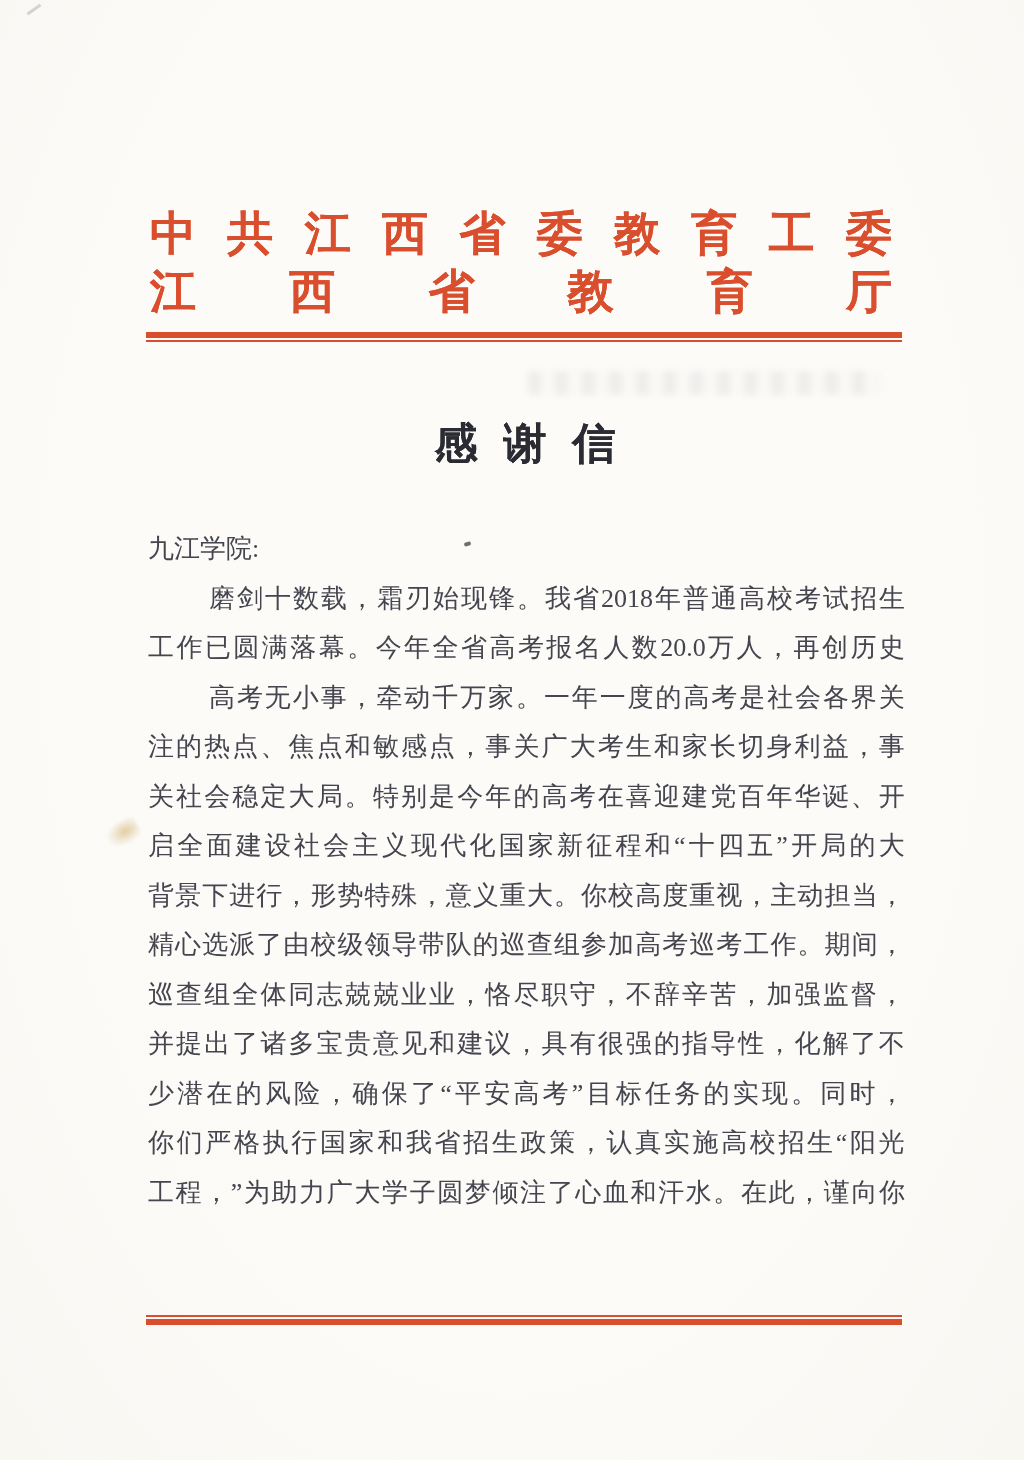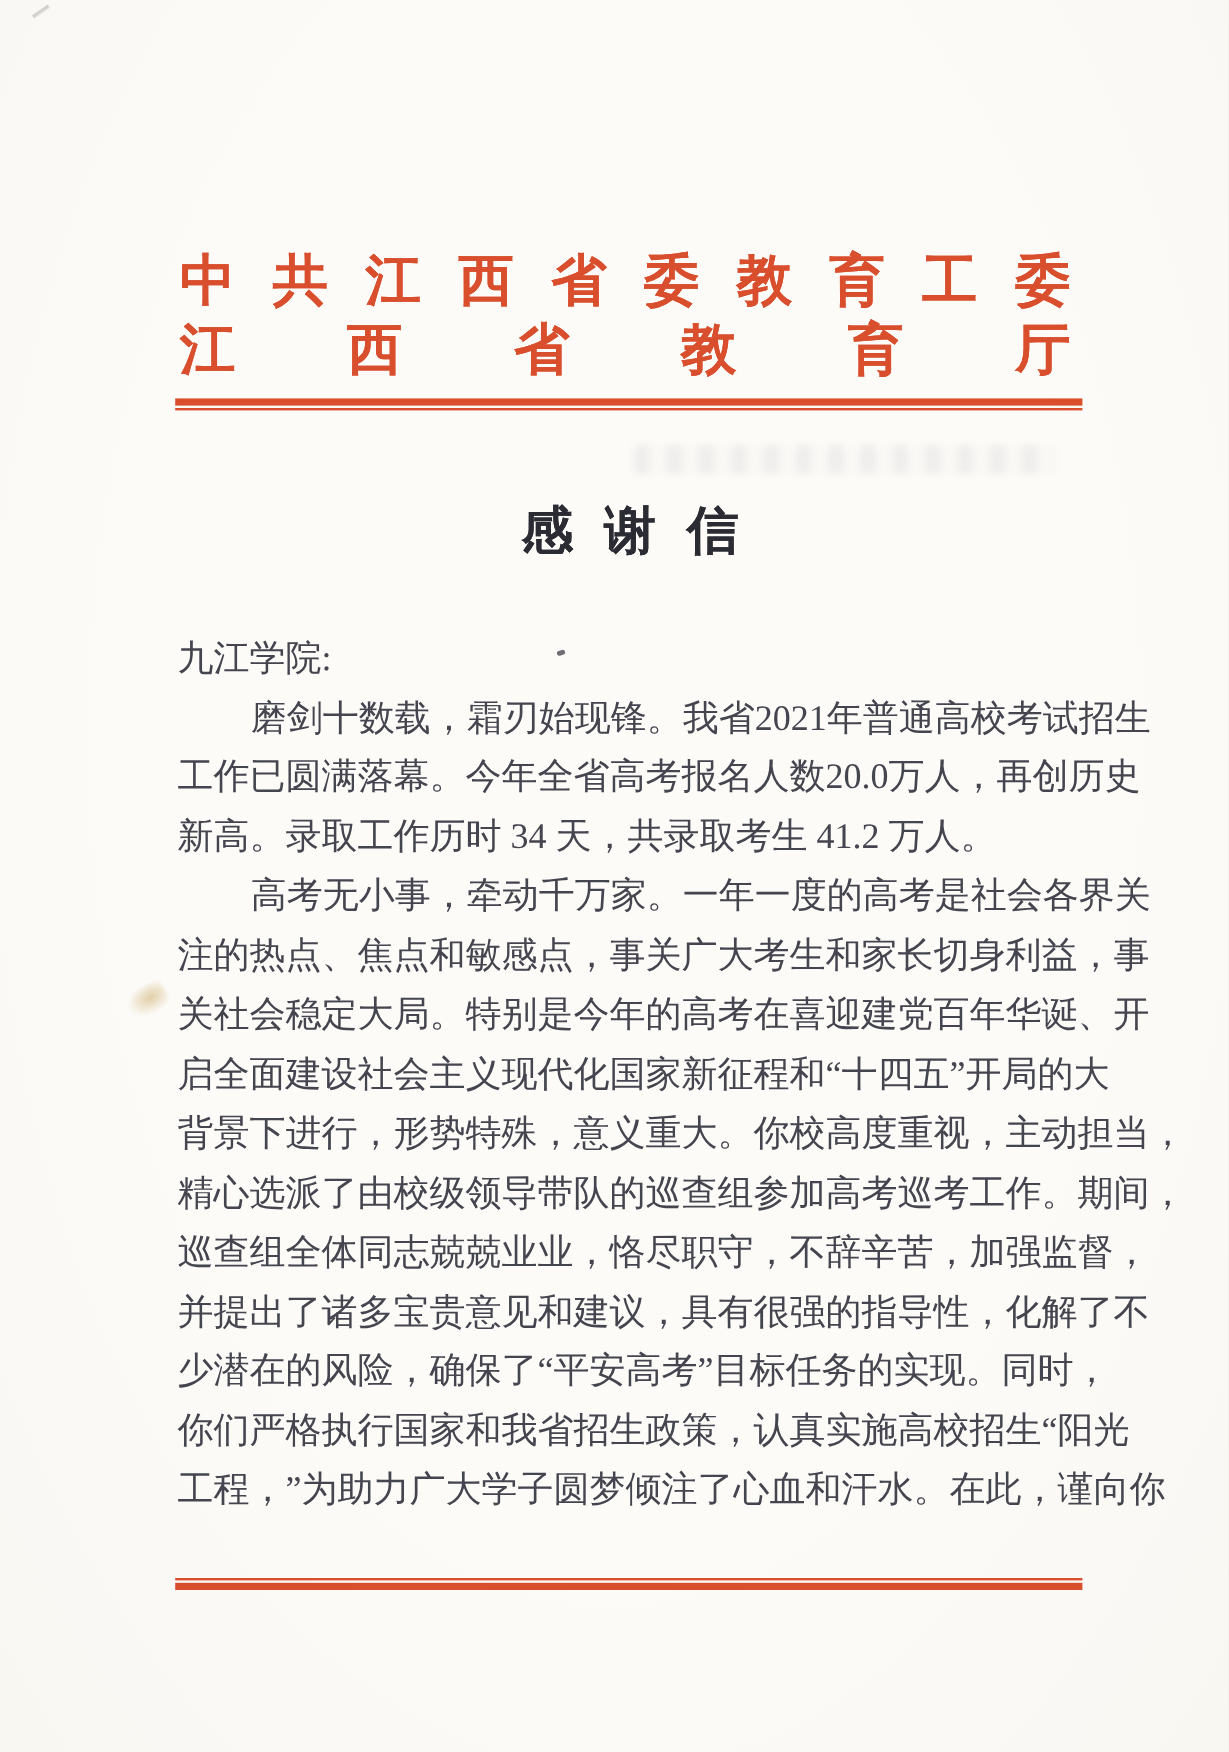--- a/index.html
+++ b/index.html
@@ -57,21 +57,21 @@
     background:radial-gradient(ellipse at 60% 45%, rgba(203,168,98,.55), rgba(203,168,98,0) 70%);
     filter:blur(1px);transform:rotate(-30deg);
   }
   .scratch{
     position:absolute;left:26px;top:8px;width:16px;height:3px;
     background:rgba(140,140,145,.35);transform:rotate(-35deg);filter:blur(.5px);
   }
   
   .letter-body{
     position:absolute;left:148px;top:524px;width:757px;
-    color:#45454f;font-size:30px;
+    color:#45454f;font-size:26px;
   }
   .bline{height:49.5px;line-height:49.5px;white-space:nowrap;}
   .bline.just{
     display:flex;justify-content:space-between;align-items:center;
     white-space:normal;
   }
   .bline.ind{padding-left:61px;}
   .bline .tk{display:inline-block;}
 </style>
 </head>
@@ -130,21 +130,21 @@
         <span class="tk">载</span>
         <span class="tk">，</span>
         <span class="tk">霜</span>
         <span class="tk">刃</span>
         <span class="tk">始</span>
         <span class="tk">现</span>
         <span class="tk">锋</span>
         <span class="tk">。</span>
         <span class="tk">我</span>
         <span class="tk">省</span>
-        <span class="tk">2021</span>
+        <span class="tk">2018</span>
         <span class="tk">年</span>
         <span class="tk">普</span>
         <span class="tk">通</span>
         <span class="tk">高</span>
         <span class="tk">校</span>
         <span class="tk">考</span>
         <span class="tk">试</span>
         <span class="tk">招</span>
         <span class="tk">生</span>
       </div>
@@ -169,21 +169,20 @@
         <span class="tk">数</span>
         <span class="tk">20.0</span>
         <span class="tk">万</span>
         <span class="tk">人</span>
         <span class="tk">，</span>
         <span class="tk">再</span>
         <span class="tk">创</span>
         <span class="tk">历</span>
         <span class="tk">史</span>
       </div>
-    <div class="bline">新高。录取工作历时 34 天，共录取考生 41.2 万人。</div>
     <div class="bline just ind">
         <span class="tk">高</span>
         <span class="tk">考</span>
         <span class="tk">无</span>
         <span class="tk">小</span>
         <span class="tk">事</span>
         <span class="tk">，</span>
         <span class="tk">牵</span>
         <span class="tk">动</span>
         <span class="tk">千</span>

